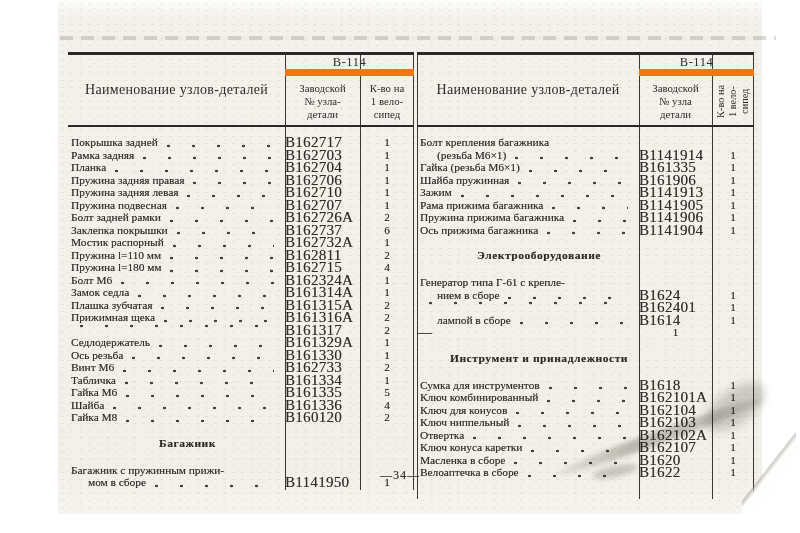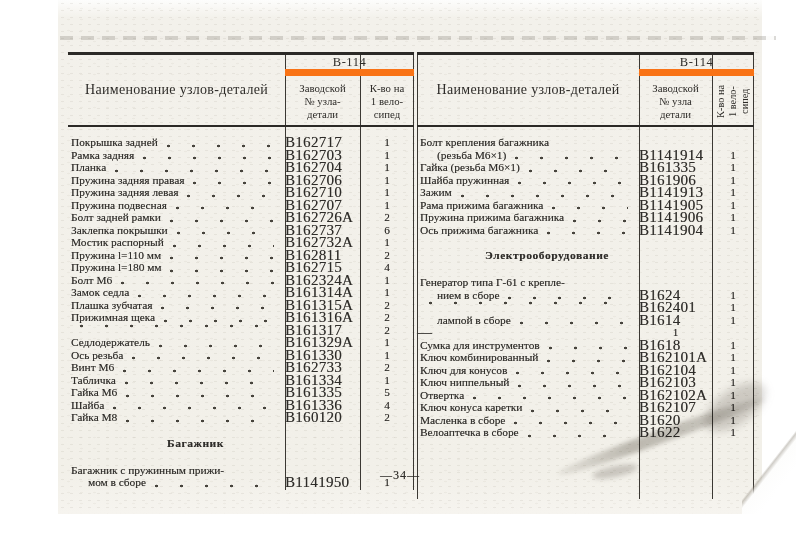--- a/index.html
+++ b/index.html
@@ -76,21 +76,21 @@
     font-size: 11.3px; line-height: 12.5px;
   }
   .line { display: flex; align-items: baseline; font-size: 11.3px; line-height: 12.5px; white-space: nowrap; }
   .line-2 { padding-left: 17px; }
   .leader {
     flex: 1; align-self: flex-end; height: 4px; margin: 0 4px 1px 9px; min-width: 10px;
     background-image: radial-gradient(circle at 1.5px 2px, #47443d 1.15px, transparent 1.6px);
     background-size: 25px 4px; background-repeat: repeat-x;
   }
   .cell.name .line:not(:last-child) .leader { display: none; }
-  .section-row { margin: 13px 16px 15px; }
+  .section-row { margin: 13px 8px 15px; }
   .section {
     width: var(--c1); text-align: center; font-weight: bold;
     font-size: 11.4px; letter-spacing: 0.6px;
   }
   .txt { text-shadow: 0.2px 0.2px 0.35px rgba(40,38,34,0.5); }
   
   .pageno {
     position: absolute; left: 368px; top: 468px; width: 64px; text-align: center;
     font-size: 12px; letter-spacing: 1px; z-index: 2;
   }
@@ -582,20 +582,27 @@
           </div>
           <div class="cell num txt">B1614</div>
           <div class="cell qty txt">1</div>
         </div>
 
         <div class="row">
           <div class="cell num txt">—</div>
           <div class="cell qty txt">1</div>
         </div>
 
+        <div class="row section-row">
+          <div class="cell name">
+            <div class="section txt">Инструмент и принадлежности</div>
+          </div>
+          <div class="cell num"></div>
+          <div class="cell qty"></div>
+        </div>
 
         <div class="row">
           <div class="cell name">
             <div class="line line-1">
               <span class="txt">Сумка для инструментов</span>
               <span class="leader"></span>
             </div>
 
           </div>
           <div class="cell num txt">B1618</div>

